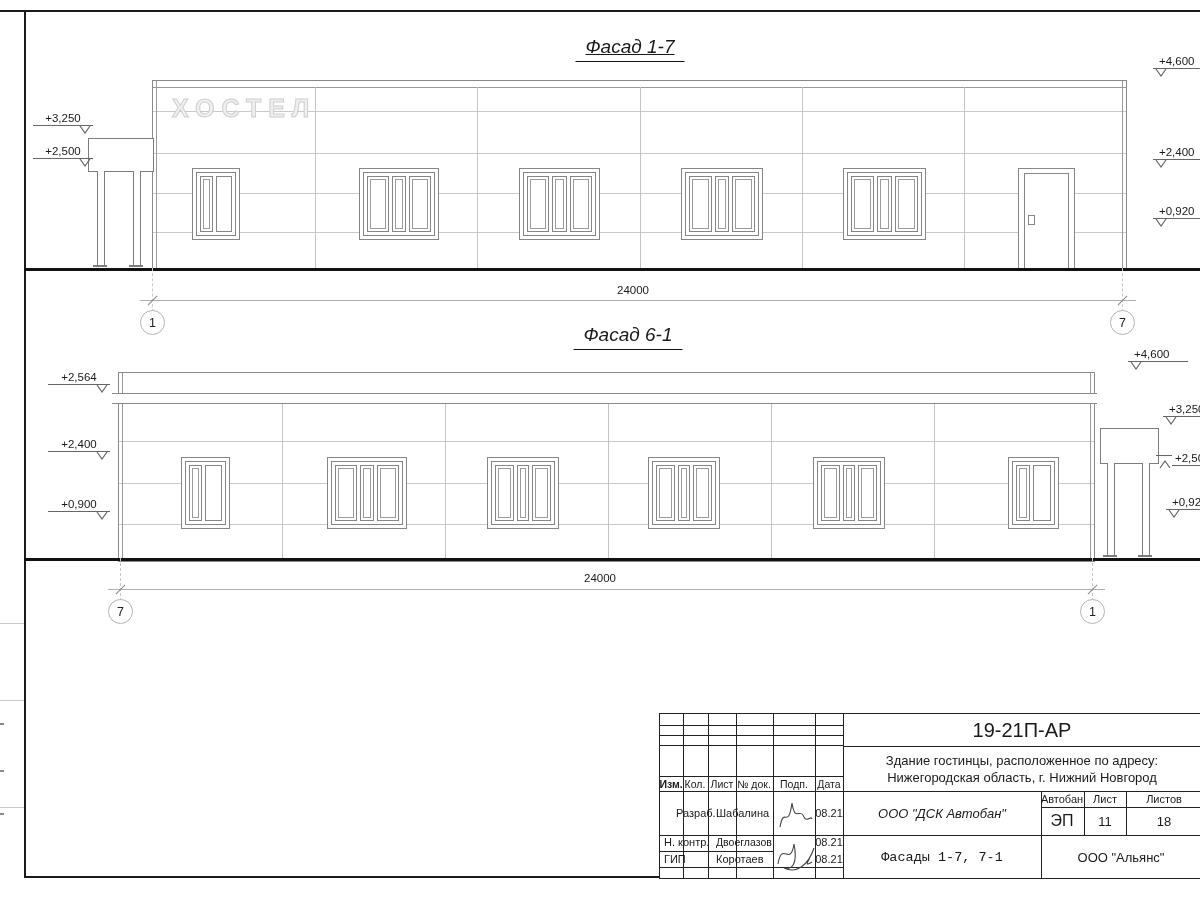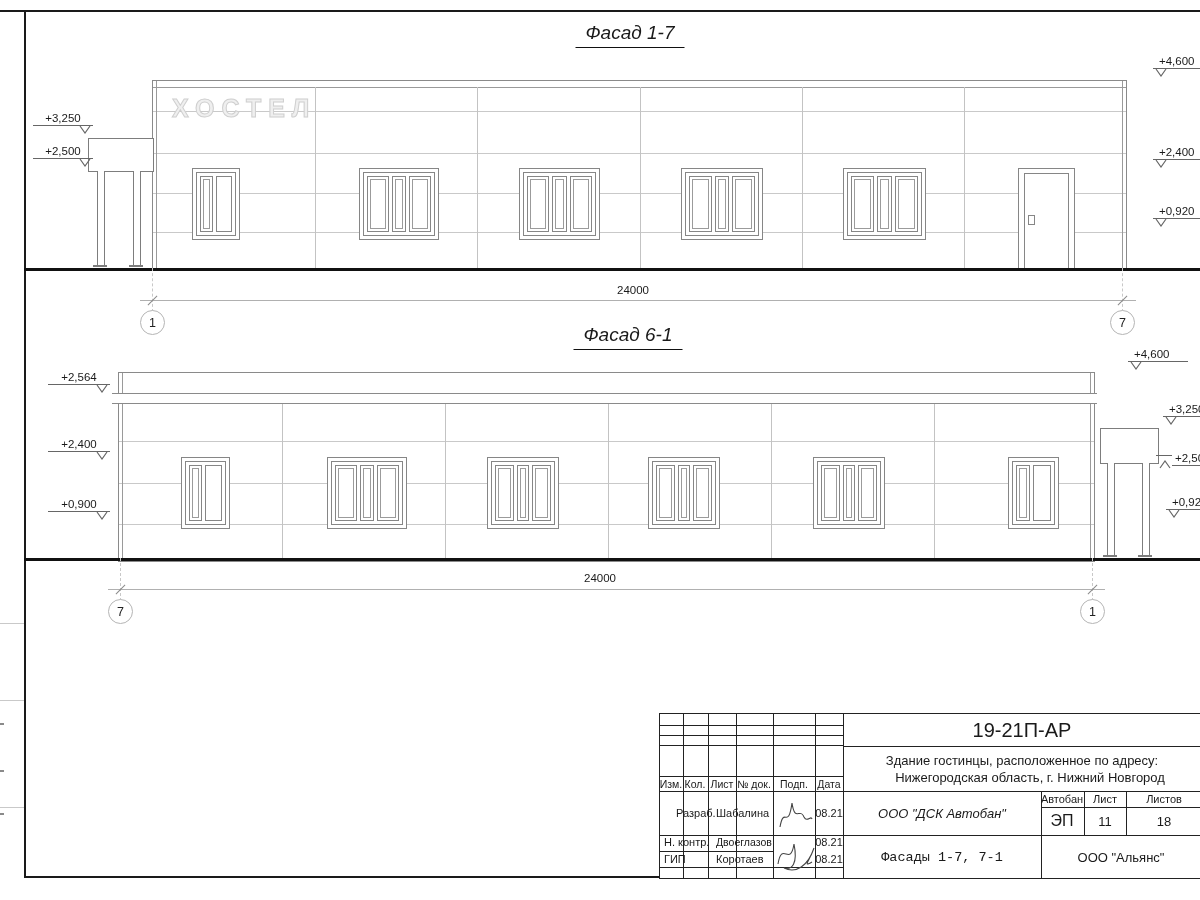--- a/index.html
+++ b/index.html
@@ -76,21 +76,21 @@
   <div class="frame" style="left:24px;top:10px;width:2px;height:868px;"></div>
   <div class="frame" style="left:24px;top:876px;width:1176px;height:2px;"></div>
 
   <div class="hl" style="left:0;top:623px;width:24px;"></div>
   <div class="hl" style="left:0;top:700px;width:24px;"></div>
   <div class="hl" style="left:0;top:807px;width:24px;"></div>
   <div class="frag" style="left:0;top:723px;"></div>
   <div class="frag" style="left:0;top:770px;"></div>
   <div class="frag" style="left:0;top:813px;"></div>
 
-  <div class="ftitle" style="left:630px;top:22px;">Фасад 1-7</div>
+  <div class="ftitle" style="left:630px;top:36px;text-decoration:underline;">Фасад 1-7</div>
 
   <div class="bldg" style="left:152px;top:80px;width:973px;height:188px;">
     <div class="hl md" style="left:0;top:6px;width:973px;"></div>
     <div class="hl" style="left:0;top:30px;width:973px;"></div>
     <div class="hl" style="left:0;top:72px;width:973px;"></div>
     <div class="hl" style="left:0;top:112px;width:973px;"></div>
     <div class="hl" style="left:0;top:151px;width:973px;"></div>
     <div class="vl" style="left:162px;top:6px;height:182px;"></div>
     <div class="vl" style="left:324px;top:6px;height:182px;"></div>
     <div class="vl" style="left:487px;top:6px;height:182px;"></div>
@@ -330,21 +330,21 @@
     <div class="tbh" style="left:0;top:21px;width:183px;"></div>
     <div class="tbh" style="left:0;top:31px;width:183px;"></div>
     <div class="tbh" style="left:0;top:62px;width:183px;"></div>
     <div class="tbh" style="left:183px;top:32px;width:358px;"></div>
     <div class="tbh" style="left:0;top:77px;width:541px;"></div>
     <div class="tbh" style="left:381px;top:93px;width:160px;"></div>
     <div class="tbh" style="left:0;top:121px;width:541px;"></div>
     <div class="tbh" style="left:0;top:137px;width:113px;"></div>
     <div class="tbh" style="left:0;top:153px;width:183px;"></div>
 
-    <span class="tbt f10" style="left:11px;top:70px;">Изм.</span>
+    <span class="tbt f10" style="left:11px;top:70px;font-weight:bold;">Изм.</span>
     <span class="tbt f10" style="left:35px;top:70px;">Кол.</span>
     <span class="tbt f10" style="left:62px;top:70px;">Лист</span>
     <span class="tbt f10" style="left:94px;top:70px;">№ док.</span>
     <span class="tbt f10" style="left:134px;top:70px;">Подп.</span>
     <span class="tbt f10" style="left:169px;top:70px;">Дата</span>
 
     <span class="tblft f11" style="left:16px;top:99px;">Разраб.</span>
     <span class="tblft f11" style="left:56px;top:99px;">Шабалина</span>
     <span class="tbt f11" style="left:169px;top:99px;">08.21</span>
     <span class="tblft f11" style="left:4px;top:128px;">Н. контр.</span>
@@ -357,21 +357,21 @@
     <svg class="sig" style="position:absolute;left:116px;top:83px;" width="38" height="38" viewBox="0 0 38 38">
       <path d="M4 30 C8 8 12 34 16 6 C19 26 24 10 28 20 C31 26 35 18 36 22"></path>
     </svg>
     <svg class="sig" style="position:absolute;left:112px;top:116px;" width="46" height="44" viewBox="0 0 46 44">
       <path d="M6 34 C10 10 18 38 22 14 C26 34 20 40 12 38 C24 44 36 36 42 18 C38 30 30 38 40 32"></path>
     </svg>
 
     <span class="tbt f20" style="left:362px;top:16px;">19-21П-АР</span>
 
     <span class="tbt f13" style="left:362px;top:46px;">Здание гостинцы, расположенное по адресу:</span>
-    <span class="tbt f13" style="left:370px;top:63px;">Нижегородская область, г. Нижний Новгород</span>
+    <span class="tbt f13" style="left:362px;top:63px;">Нижегородская область, г. Нижний Новгород</span>
 
     <span class="tbt f13 it" style="left:282px;top:99px;">ООО "ДСК Автобан"</span>
     <span class="tbt f11" style="left:402px;top:85px;">Автобан</span>
     <span class="tbt f11" style="left:445px;top:85px;">Лист</span>
     <span class="tbt f11" style="left:504px;top:85px;">Листов</span>
     <span class="tbt f16" style="left:402px;top:107px;">ЭП</span>
     <span class="tbt f13" style="left:445px;top:107px;">11</span>
     <span class="tbt f13" style="left:504px;top:107px;">18</span>
 
     <span class="tbt f14" style="left:282px;top:143px;font-family:Liberation Mono, monospace;">Фасады 1-7, 7-1</span>

